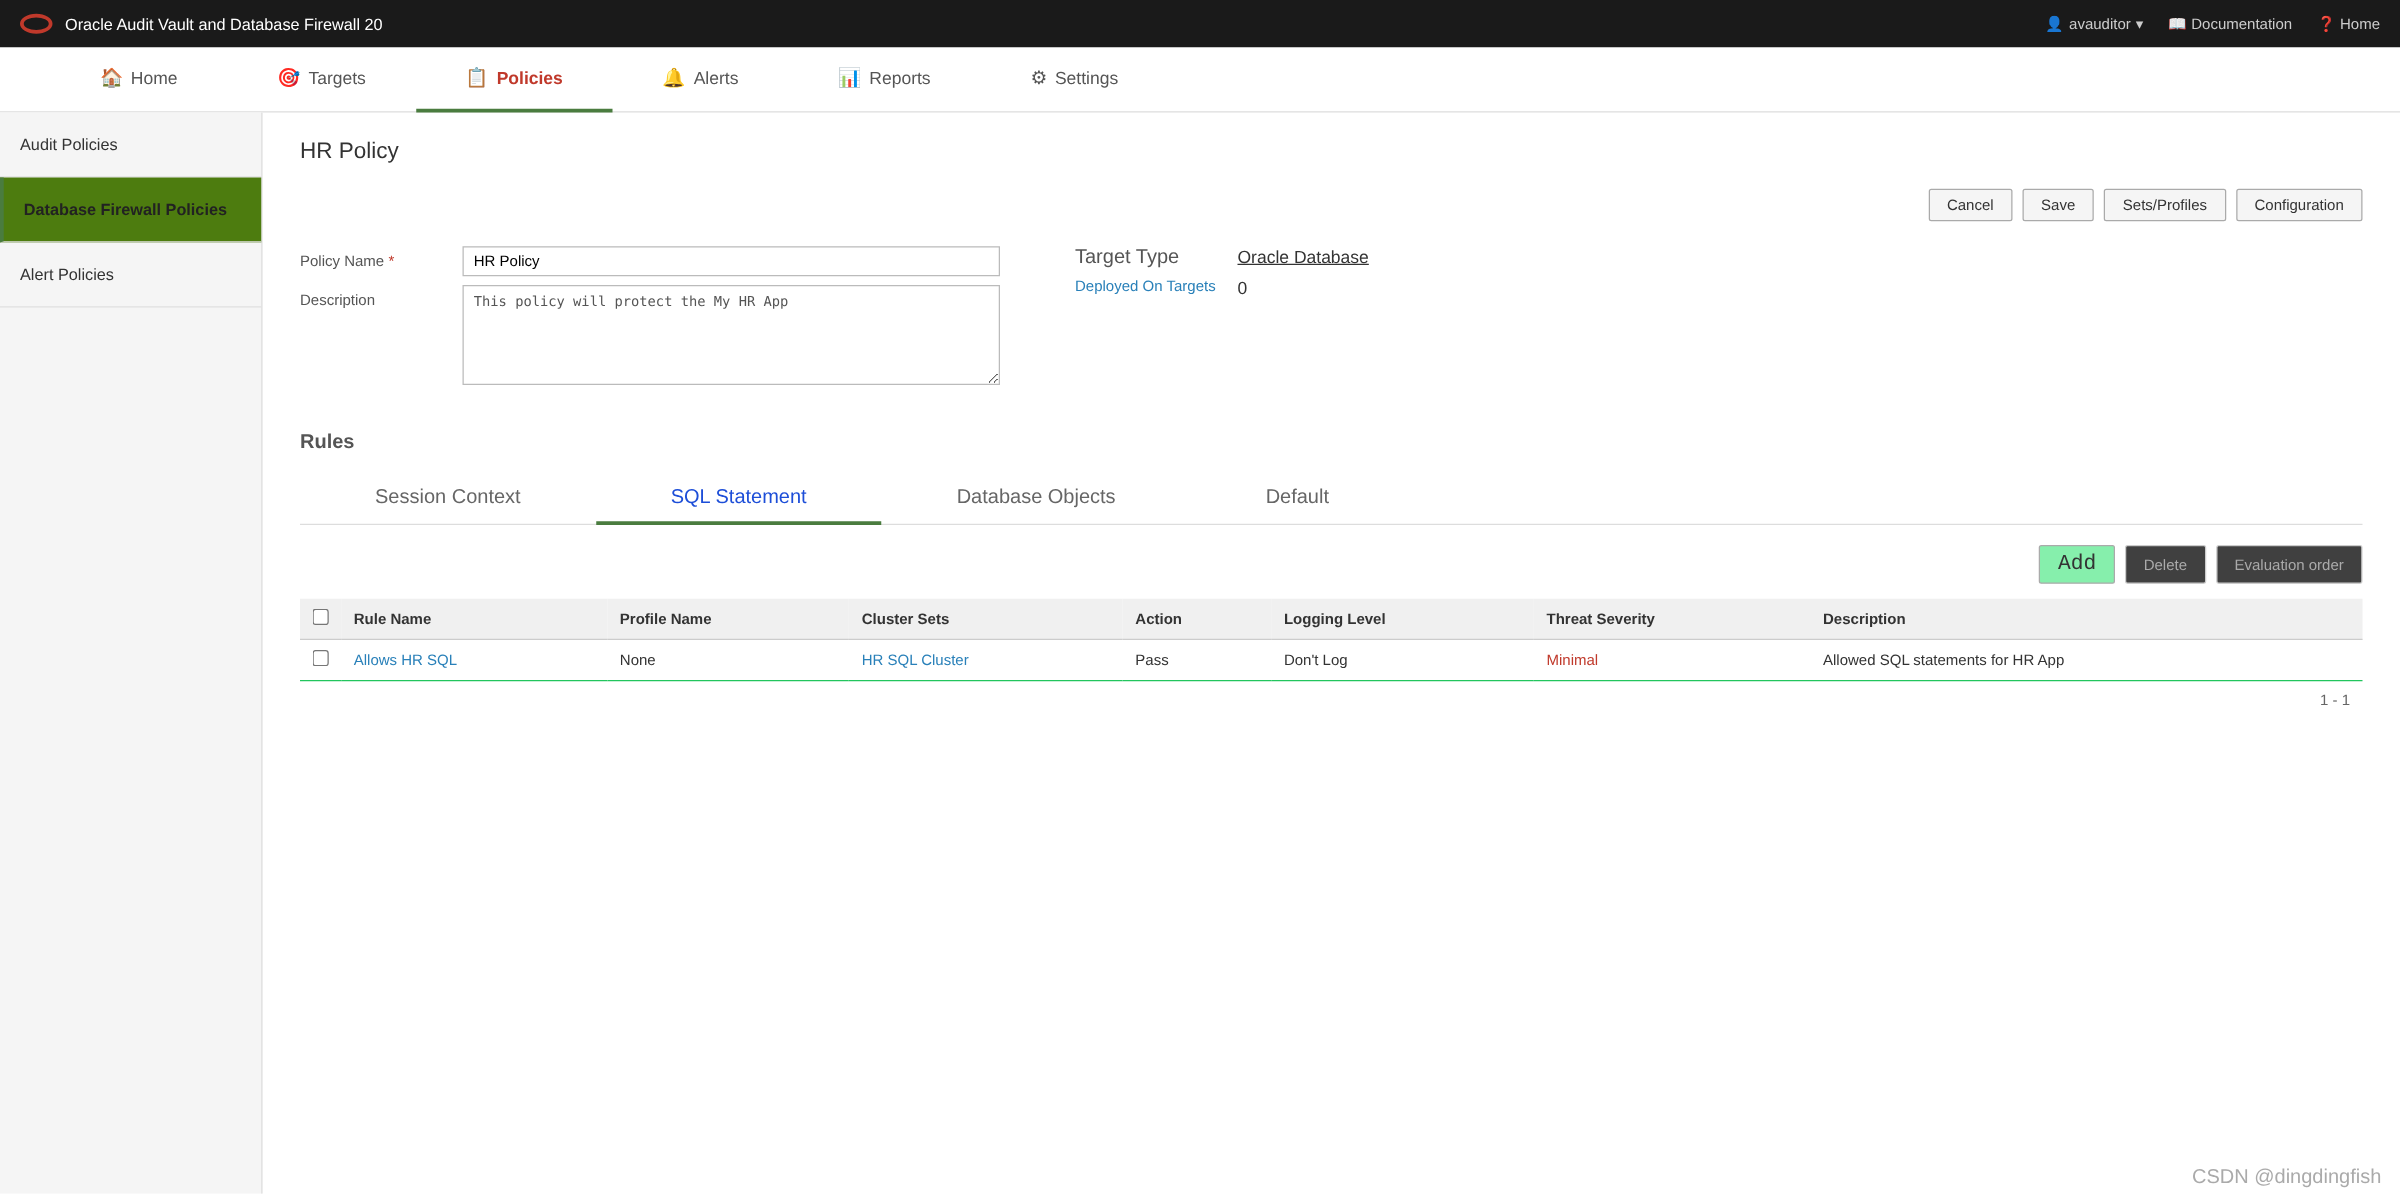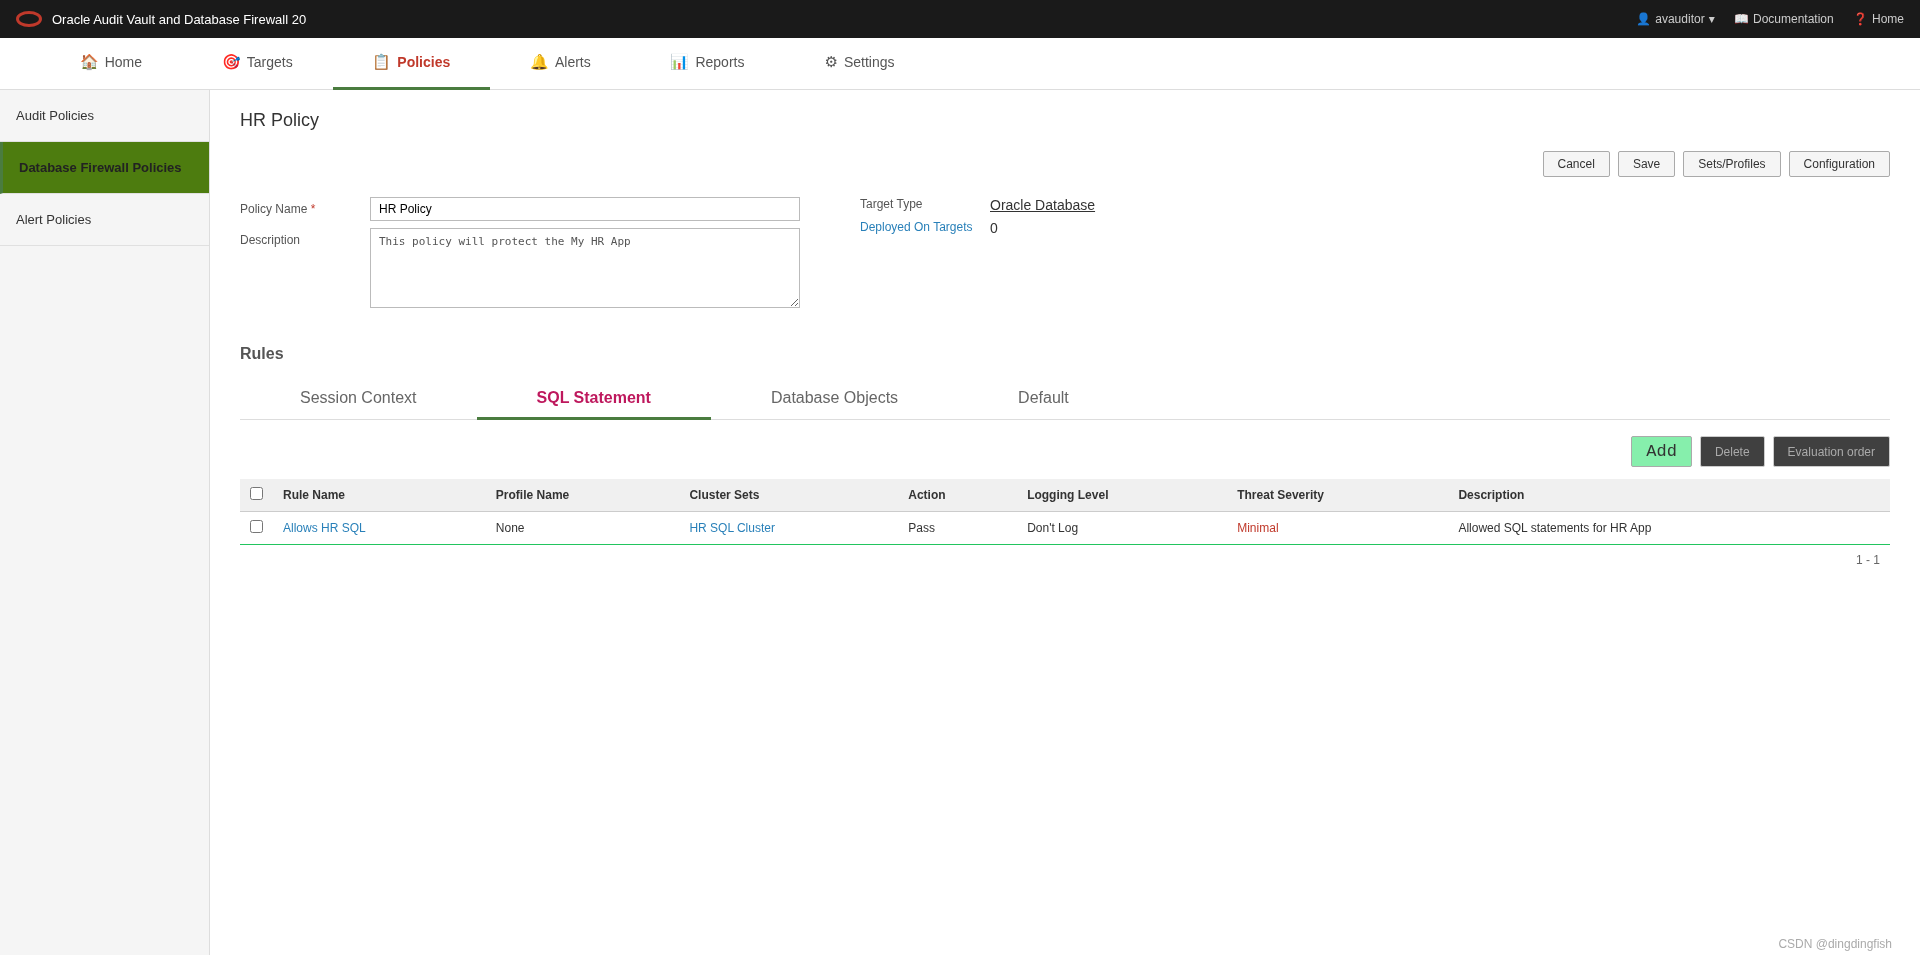--- a/index.html
+++ b/index.html
@@ -176,21 +176,21 @@
       resize: both;
       height: 80px;
       outline: none;
       font-family: monospace;
       font-size: 11px;
       color: #555;
     }
 
     
     .target-type-label {
-      font-size: 12px;
+      font-size: 16px;
       color: #555;
       min-width: 120px;
     }
     .target-type-value {
       font-size: 14px;
       color: #333;
       font-weight: normal;
       text-decoration: underline;
     }
     .deployed-label {
@@ -219,22 +219,22 @@
     }
     .rules-tab {
       padding: 10px 60px;
       cursor: pointer;
       font-size: 16px;
       color: #666;
       border-bottom: 3px solid transparent;
       margin-bottom: -1px;
     }
     .rules-tab.active {
-      color: #be185d;
-      font-weight: bold;
+      color: #1d4ed8;
+      font-weight: normal;
       border-bottom: 3px solid #4a7c3f;
     }
 
     
     .table-controls {
       display: flex;
       justify-content: flex-end;
       gap: 8px;
       margin-bottom: 12px;
     }
@@ -296,23 +296,23 @@
       justify-content: flex-end;
       padding: 8px 10px;
       font-size: 12px;
       color: #666;
     }
 
     
     .footer {
       position: fixed;
       bottom: 0;
-      right: 16px;
+      right: 3px;
       padding: 4px 12px;
-      font-size: 12px;
+      font-size: 16px;
       color: #aaa;
       background: #fff;
     }
 
     
     .oracle-logo {
       display: inline-block;
       width: 26px;
       height: 16px;
       border: 3px solid #c0392b;

